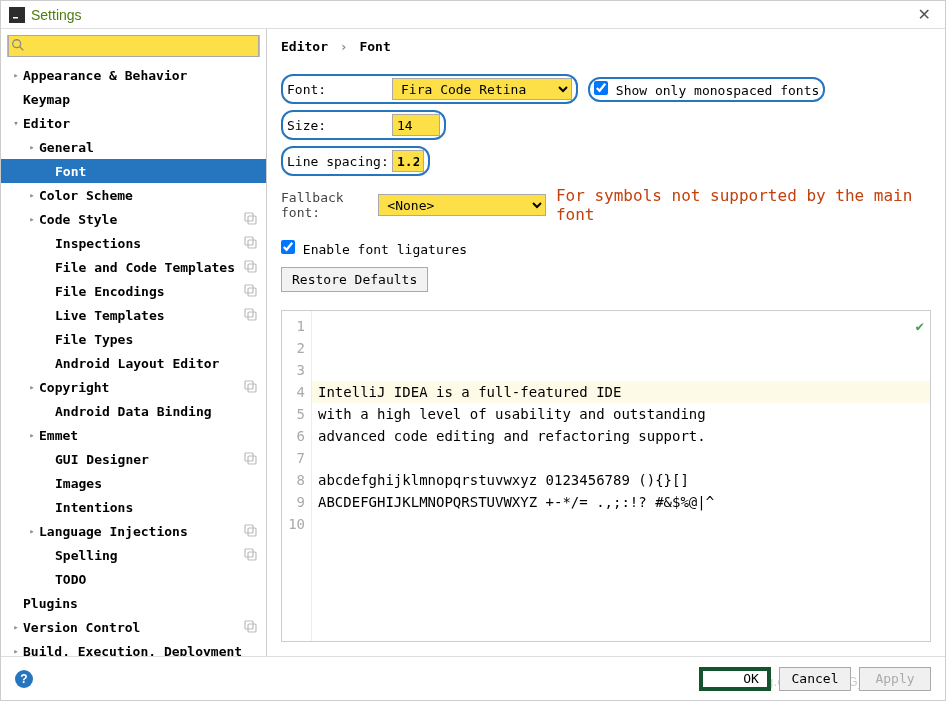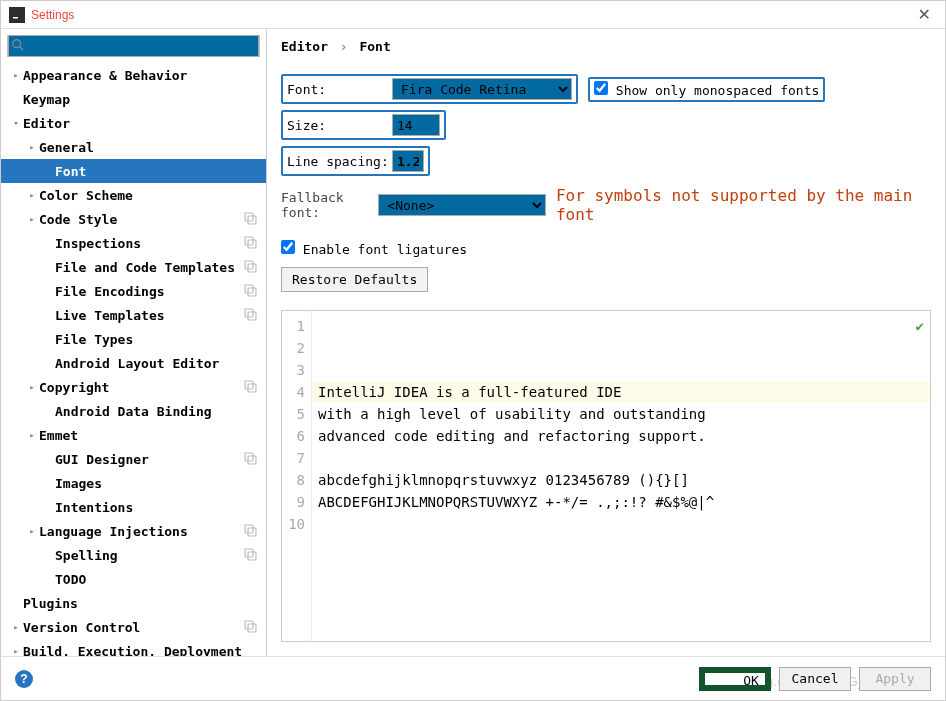--- a/index.html
+++ b/index.html
@@ -25,21 +25,21 @@
     .titlebar .app-icon {
       width: 16px;
       height: 16px;
       background: #2d2d2d;
       display: flex;
       align-items: center;
       justify-content: center;
       margin-right: 6px;
     }
     .titlebar .app-icon svg { width: 10px; height: 10px; }
-    .titlebar .title { font-size: 12px; color: #ef4444; }
+    .titlebar .title { font-size: 14px; color: #4d7c0f; }
     .titlebar .close {
       margin-left: auto;
       font-size: 16px;
       color: #555;
       cursor: pointer;
       padding: 2px 6px;
     }
     .content {
       flex: 1;
       display: flex;
@@ -137,31 +137,31 @@
     .row {
       display: flex;
       align-items: center;
       margin-bottom: 6px;
     }
     .row label {
       display: inline-block;
     }
     .hl-group {
       border: 2px solid #2675bf;
-      border-radius: 2px;
+      border-radius: 12px;
       padding: 2px 4px;
       display: inline-flex;
       align-items: center;
     }
     .field-label { width: 105px; }
     select, input[type=text] {
       font-family: inherit;
       font-size: inherit;
       border: 1px solid #aaa;
-      background: #0369a1;
+      background: #fde047;
       height: 22px;
       padding: 0 4px;
     }
     select { height: 22px; }
     .cb {
       display: inline-flex;
       align-items: center;
       gap: 4px;
     }
     .cb input { width: 14px; height: 14px; }
@@ -244,21 +244,21 @@
     .footer button {
       font-family: "Consolas", "Menlo", monospace;
       min-width: 72px;
       height: 24px;
       border: 1px solid #aaa;
       background: #f0f0f0;
       cursor: pointer;
       font-size: 13px;
     }
     .footer button.primary {
-      border: 6px solid #14532d;
+      border: 4px solid #14532d;
       background: #fff;
       padding-left: 32px;
     }
     .footer button.disabled {
       color: #aaa;
     }
     .watermark {
       position: absolute;
       right: 40px;
       bottom: 12px;

